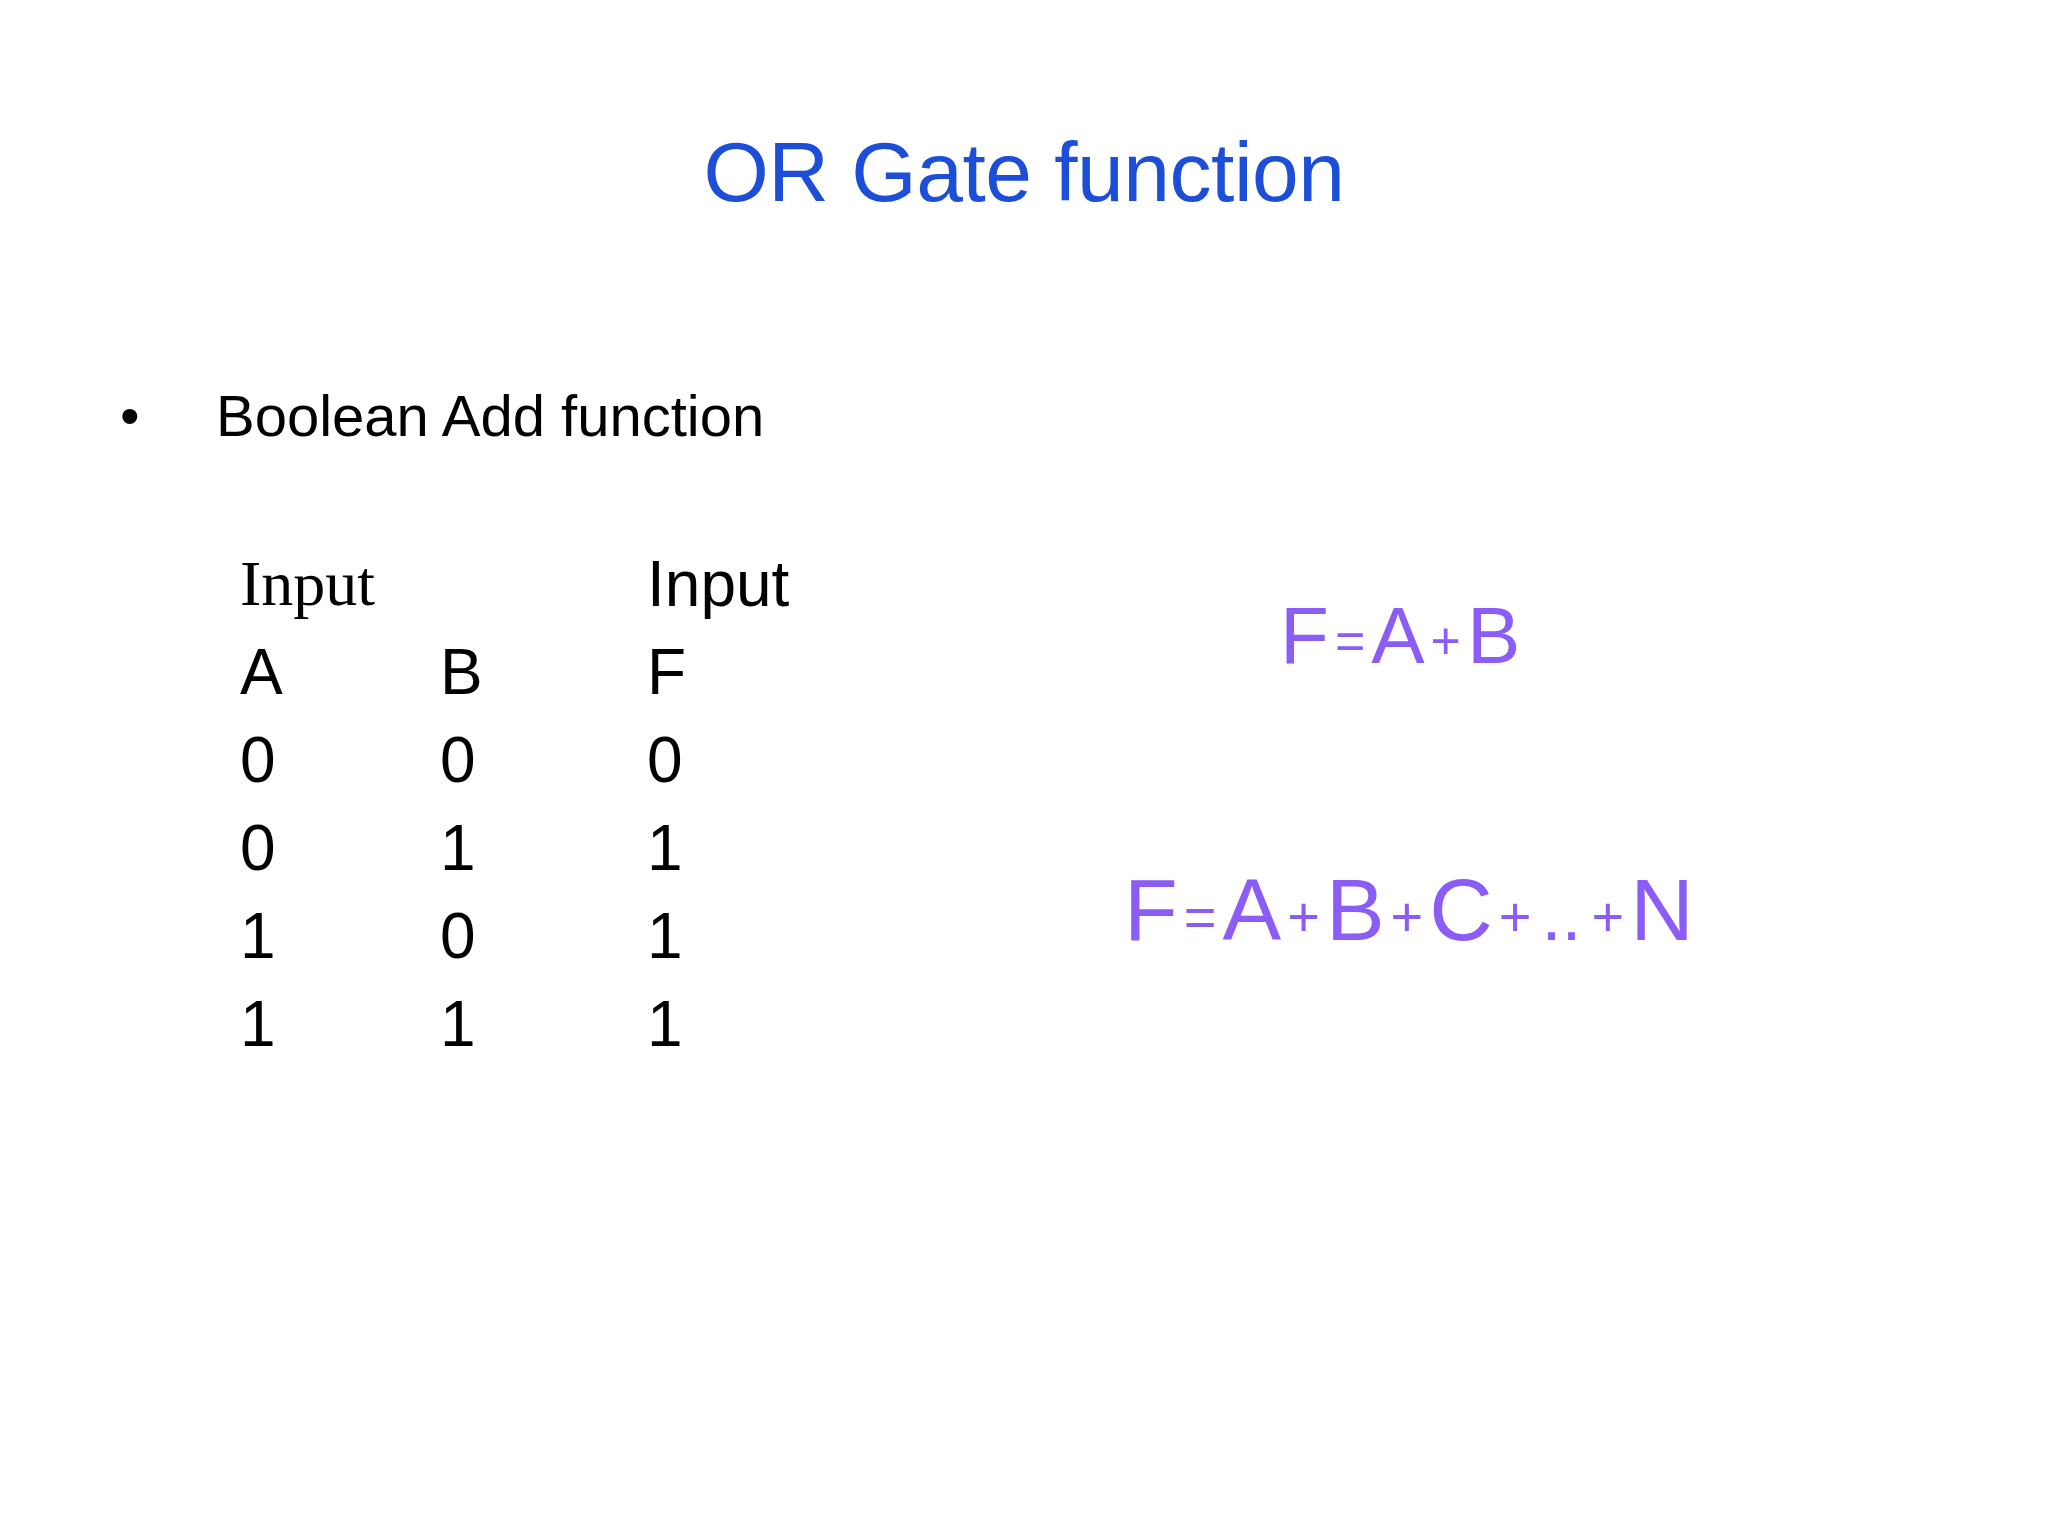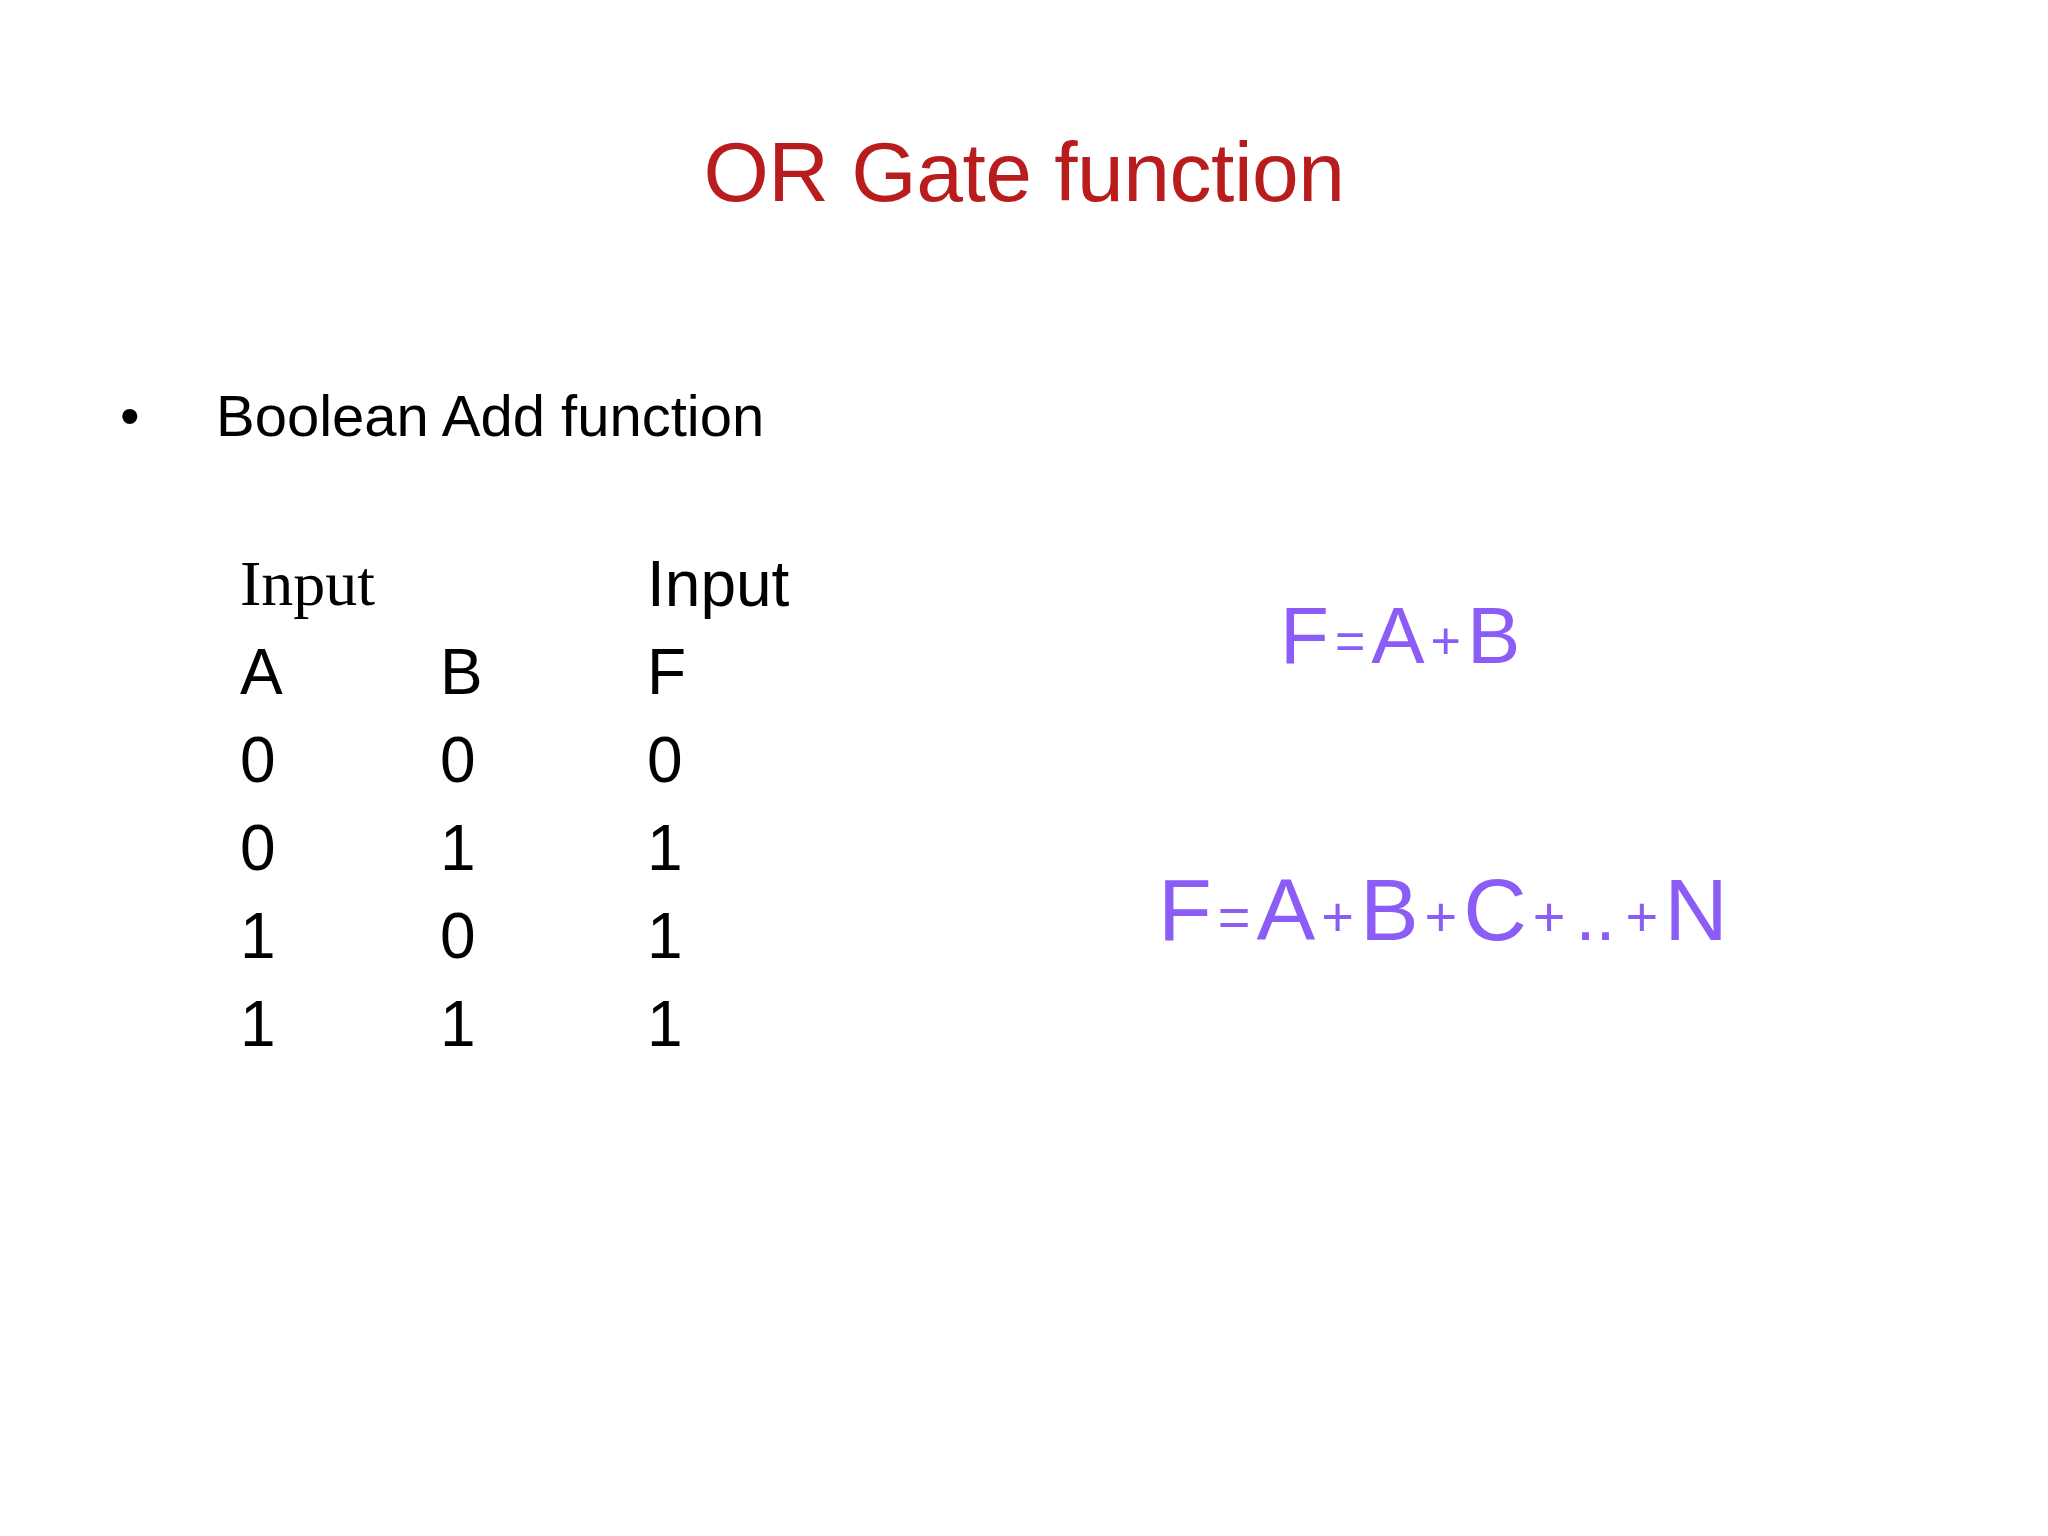--- a/index.html
+++ b/index.html
@@ -22,21 +22,21 @@
   #slide-title {
     position: absolute;
     left: 0;
     top: 126px;
     width: 2048px;
     text-align: center;
     font-family: "Liberation Sans", sans-serif;
     font-size: 84px;
     font-weight: 400;
     line-height: 1.1;
-    color: #b91c1c;
+    color: #1d4ed8;
     letter-spacing: -0.5px;
     white-space: nowrap;
   }
 
   
   #bullet-row {
     position: absolute;
     left: 120px;
     top: 378px;
     display: flex;
@@ -108,21 +108,20 @@
     padding: 0 4px;
   }
 
   #formula-1 {
     left: 1280px;
     top: 596px;
   }
   #formula-2 {
     left: 1124px;
     top: 866px;
-    margin-left: 34px;
   }
   #formula-2 .term { font-size: 88px; }
   #formula-2 .op   { font-size: 56px; }
 </style>
 </head>
 <body>
 
 <div id="slide">
 
   <div id="slide-title">OR Gate function</div>

